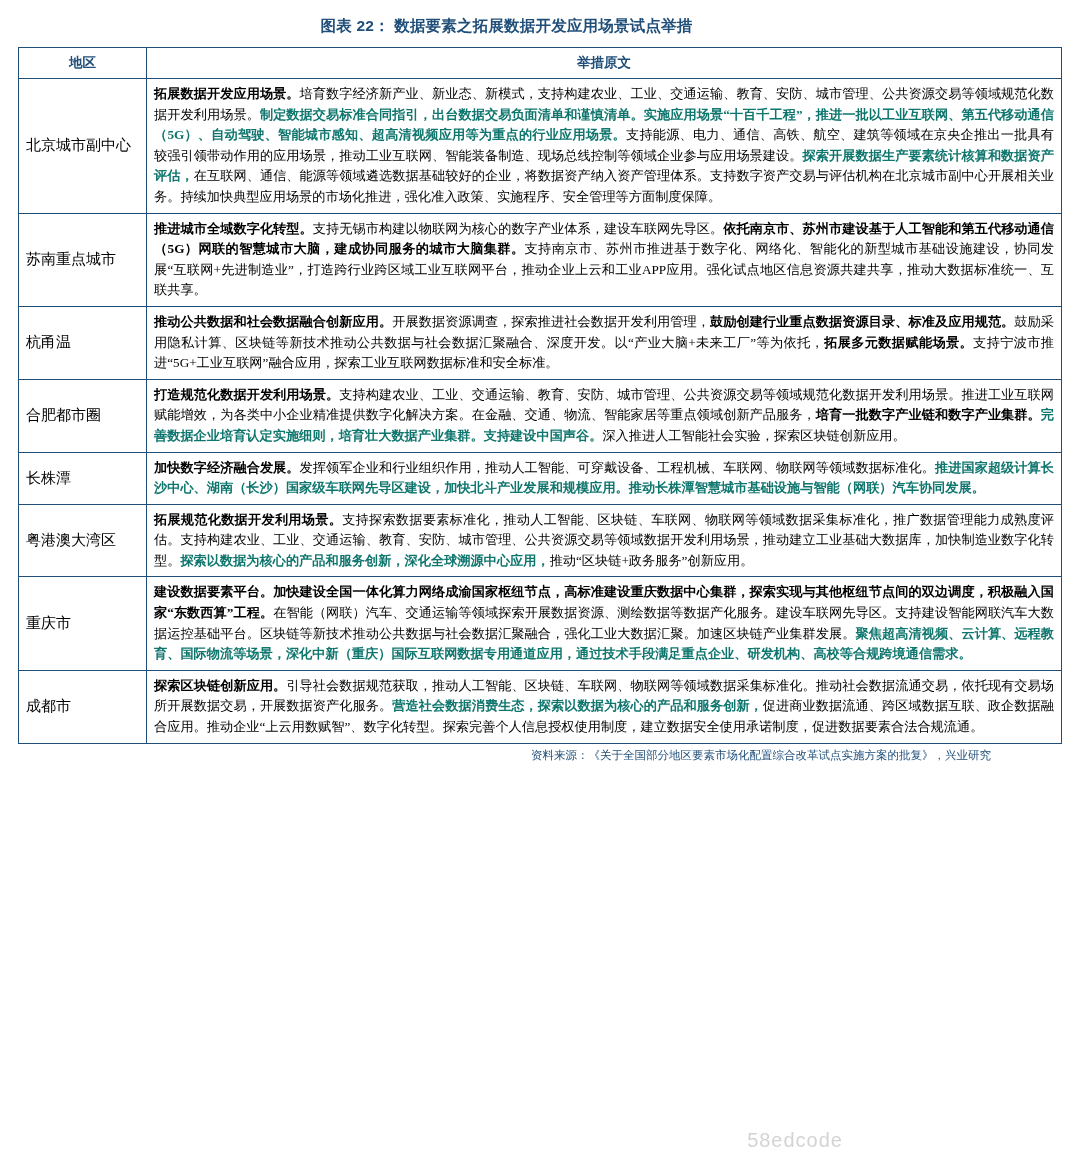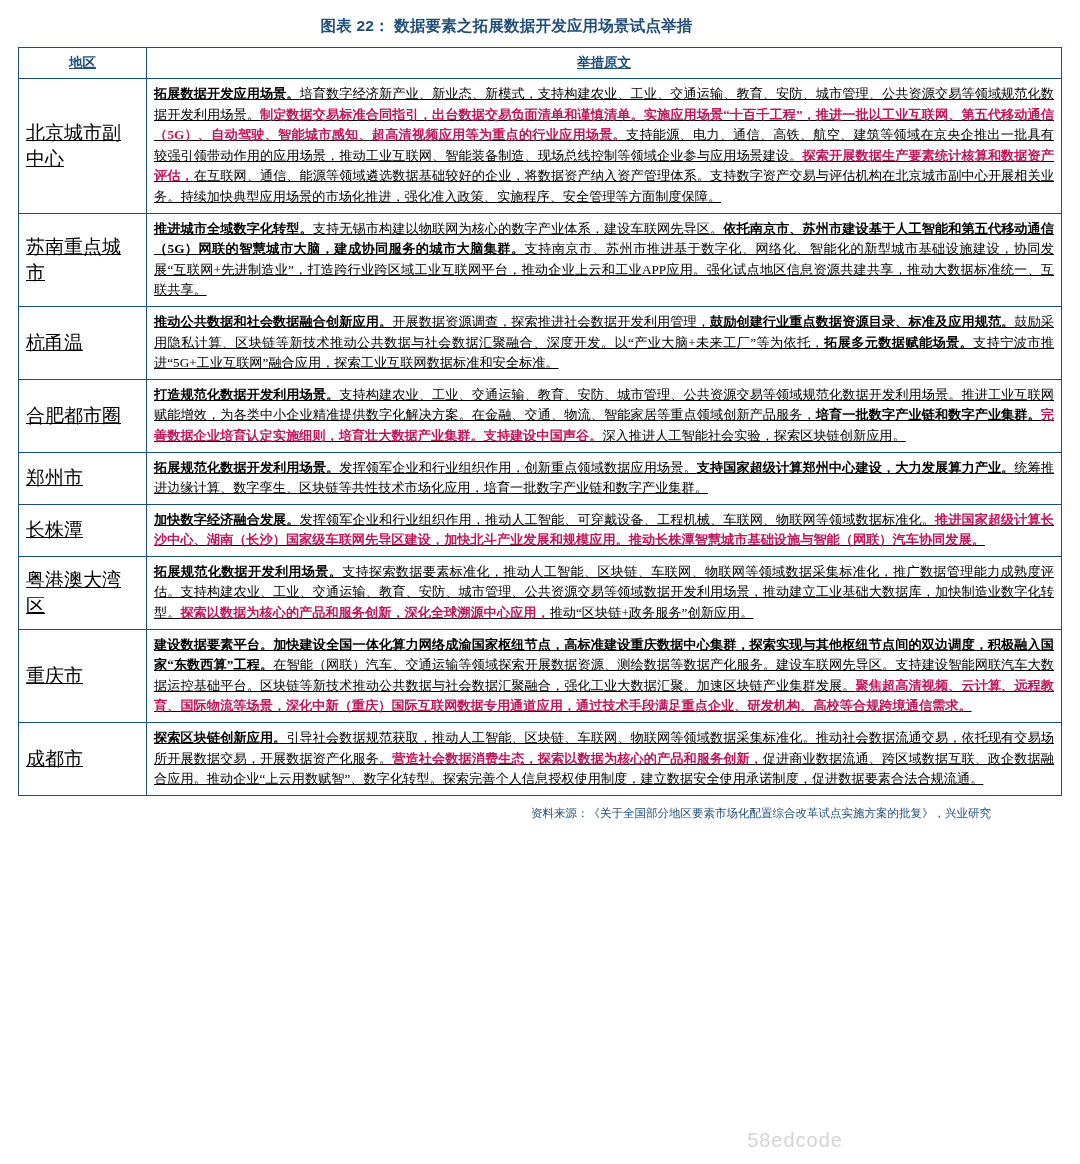--- a/index.html
+++ b/index.html
@@ -28,49 +28,48 @@
   table.main{
     width:1044px;
     border-collapse:collapse;
     table-layout:fixed;
     border:1.4px solid #1f4e79;
   }
   table.main th,table.main td{
     border:1px solid #1f4e79;
     vertical-align:middle;
     padding:5px 7px;
-    text-decoration:underline;
   }
   table.main thead th{
     color:#1f4e79;
     font-weight:bold;
     font-size:13.5px;
     text-align:center;
     padding:6px 4px;
     font-family:"Liberation Sans","DejaVu Sans",sans-serif;
   }
   col.region{width:128px;}
   td.region{
     text-align:left;
-    font-size:19px;
+    font-size:15px;
     font-weight:normal;
     padding-left:8px;
     font-family:"Liberation Sans","DejaVu Sans",sans-serif;
   }
   td.content{
     text-align:justify;
     font-size:13.2px;
     line-height:1.56;
     vertical-align:top;
     padding:6px 8px 6px 8px;
   }
   .b{font-weight:bold;}
-  .r{color:#be185d;font-weight:bold;}
+  .r{color:#0f766e;font-weight:bold;}
   .source{
-    margin-top:10px;
+    margin-top:4px;
     text-align:right;
     font-size:11.5px;
     color:#1f4e79;
     font-family:"Liberation Sans","DejaVu Sans",sans-serif;
     padding-right:4px;
   }
   .watermark{
     position:absolute;
     right:170px;
     bottom:12px;
@@ -110,24 +109,20 @@
         </tr>
         <tr>
           <td class="region">杭甬温</td>
           <td class="content"><span class="b">推动公共数据和社会数据融合创新应用。</span><span class="">开展数据资源调查，探索推进社会数据开发利用管理，</span><span class="b">鼓励创建行业重点数据资源目录、标准及应用规范。</span><span class="">鼓励采用隐私计算、区块链等新技术推动公共数据与社会数据汇聚融合、深度开发。以“产业大脑+未来工厂”等为依托，</span><span class="b">拓展多元数据赋能场景。</span><span class="">支持宁波市推进“5G+工业互联网”融合应用，探索工业互联网数据标准和安全标准。</span></td>
         </tr>
         <tr>
           <td class="region">合肥都市圈</td>
           <td class="content"><span class="b">打造规范化数据开发利用场景。</span><span class="">支持构建农业、工业、交通运输、教育、安防、城市管理、公共资源交易等领域规范化数据开发利用场景。推进工业互联网赋能增效，为各类中小企业精准提供数字化解决方案。在金融、交通、物流、智能家居等重点领域创新产品服务，</span><span class="b">培育一批数字产业链和数字产业集群。</span><span class="r">完善数据企业培育认定实施细则，培育壮大数据产业集群。支持建设中国声谷。</span><span class="">深入推进人工智能社会实验，探索区块链创新应用。</span></td>
         </tr>
         <tr>
-          <td class="region">郑州市</td>
-          <td class="content"><span class="b">拓展规范化数据开发利用场景。</span><span class="">发挥领军企业和行业组织作用，创新重点领域数据应用场景。</span><span class="b">支持国家超级计算郑州中心建设，大力发展算力产业。</span><span class="">统筹推进边缘计算、数字孪生、区块链等共性技术市场化应用，培育一批数字产业链和数字产业集群。</span></td>
-        </tr>
-        <tr>
           <td class="region">长株潭</td>
           <td class="content"><span class="b">加快数字经济融合发展。</span><span class="">发挥领军企业和行业组织作用，推动人工智能、可穿戴设备、工程机械、车联网、物联网等领域数据标准化。</span><span class="r">推进国家超级计算长沙中心、湖南（长沙）国家级车联网先导区建设，加快北斗产业发展和规模应用。推动长株潭智慧城市基础设施与智能（网联）汽车协同发展。</span></td>
         </tr>
         <tr>
           <td class="region">粤港澳大湾区</td>
           <td class="content"><span class="b">拓展规范化数据开发利用场景。</span><span class="">支持探索数据要素标准化，推动人工智能、区块链、车联网、物联网等领域数据采集标准化，推广数据管理能力成熟度评估。支持构建农业、工业、交通运输、教育、安防、城市管理、公共资源交易等领域数据开发利用场景，推动建立工业基础大数据库，加快制造业数字化转型。</span><span class="r">探索以数据为核心的产品和服务创新，深化全球溯源中心应用，</span><span class="">推动“区块链+政务服务”创新应用。</span></td>
         </tr>
         <tr>
           <td class="region">重庆市</td>
           <td class="content"><span class="b">建设数据要素平台。</span><span class="b">加快建设全国一体化算力网络成渝国家枢纽节点，高标准建设重庆数据中心集群，探索实现与其他枢纽节点间的双边调度，积极融入国家“东数西算”工程。</span><span class="">在智能（网联）汽车、交通运输等领域探索开展数据资源、测绘数据等数据产化服务。建设车联网先导区。支持建设智能网联汽车大数据运控基础平台。区块链等新技术推动公共数据与社会数据汇聚融合，强化工业大数据汇聚。加速区块链产业集群发展。</span><span class="r">聚焦超高清视频、云计算、远程教育、国际物流等场景，深化中新（重庆）国际互联网数据专用通道应用，通过技术手段满足重点企业、研发机构、高校等合规跨境通信需求。</span></td>

